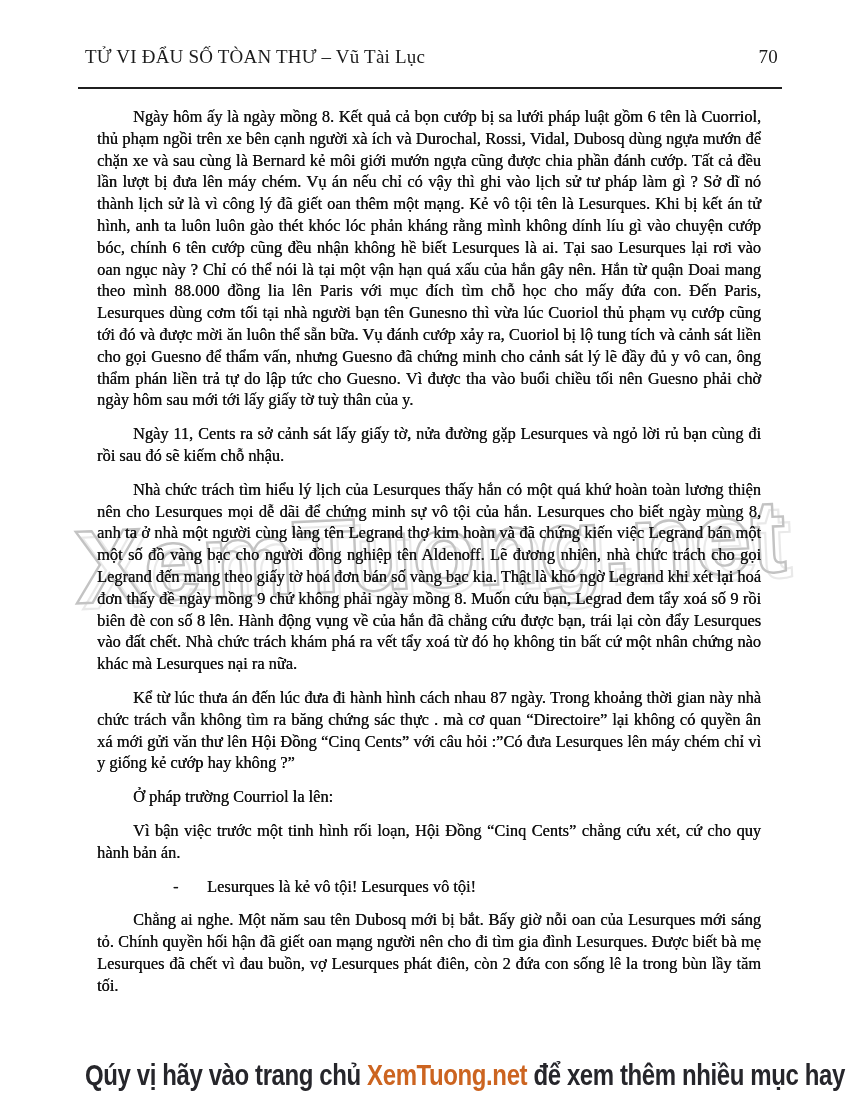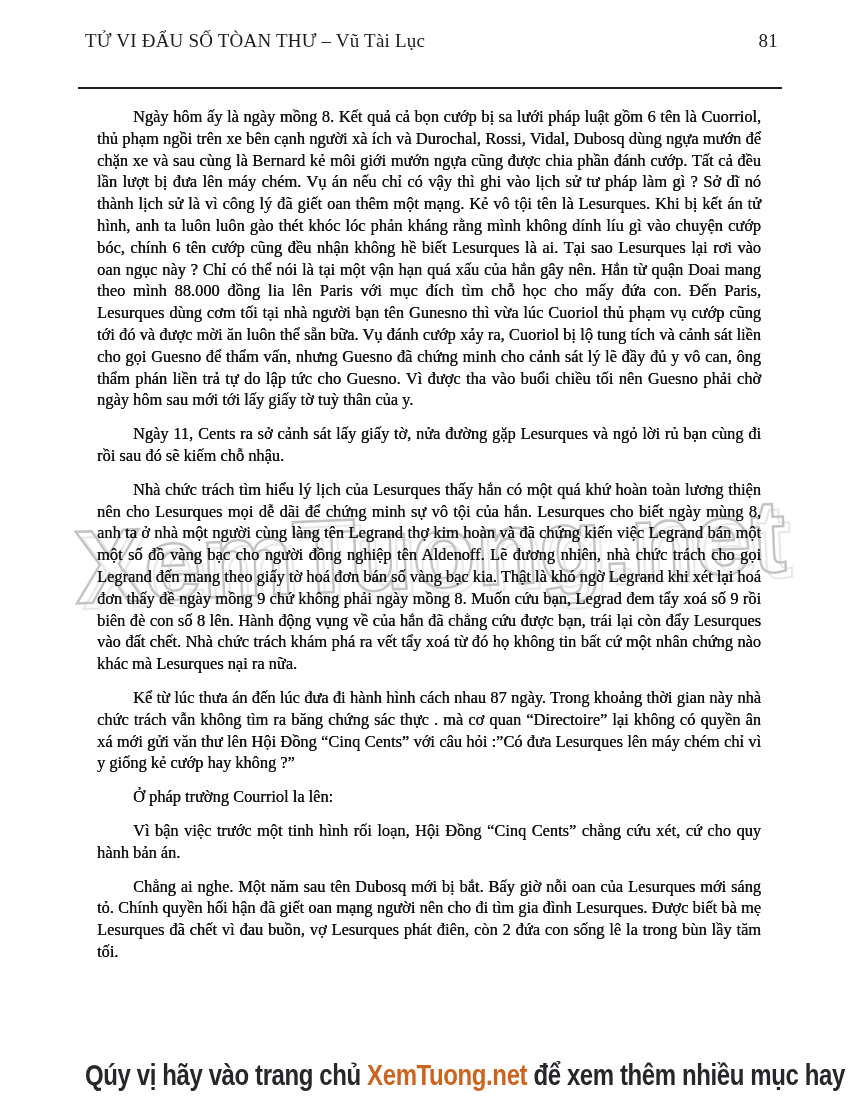--- a/index.html
+++ b/index.html
@@ -8,21 +8,21 @@
     background: #ffffff;
     position: relative;
     overflow: hidden;
     font-family: "Liberation Serif", serif;
   }
   .page { position: absolute; inset: 0; }
 
   
   .header {
     position: absolute;
-    left: 85px; right: 72px; top: 30px;
+    left: 85px; right: 72px; top: 46px;
     display: flex; justify-content: space-between; align-items: flex-end;
     font-size: 19px; color: #1c1c1c;
     letter-spacing: 0.2px;
     white-space: nowrap;
   }
   .header-rule {
     position: absolute;
     left: 78px; right: 68px; top: 87px;
     border: 0; border-top: 2px solid #1f1f1f;
     margin: 0;
@@ -77,36 +77,37 @@
     letter-spacing: -0.5px;
   }
 </style>
 </head>
 <body>
 
 <div class="page">
 
   <div class="header">
     <span>TỬ VI ĐẨU SỐ TÒAN THƯ – Vũ Tài Lục</span>
-    <span>81</span>
+    <span>70</span>
   </div>
   <hr class="header-rule">
 
   <svg class="watermark" viewBox="0 0 750 215" xmlns="http://www.w3.org/2000/svg">
     <text class="wm-shadow" x="14" y="158" font-size="104" textLength="712" lengthAdjust="spacingAndGlyphs" stroke="#d8d8d8">XemTuong.net</text>
     <text class="wm-main" x="8" y="152" font-size="104" textLength="712" lengthAdjust="spacingAndGlyphs" stroke="#c3c3c3">XemTuong.net</text>
   </svg>
 
   <div class="content">
       <p>Ngày hôm ấy là ngày mồng 8. Kết quả cả bọn cướp bị sa lưới pháp luật gồm 6 tên là Cuorriol, thủ phạm ngồi trên xe bên cạnh người xà ích và Durochal, Rossi, Vidal, Dubosq dùng ngựa mướn để chặn xe và sau cùng là Bernard kẻ môi giới mướn ngựa cũng được chia phần đánh cướp. Tất cả đều lần lượt bị đưa lên máy chém. Vụ án nếu chỉ có vậy thì ghi vào lịch sử tư pháp làm gì ? Sở dĩ nó thành lịch sử là vì công lý đã giết oan thêm một mạng. Kẻ vô tội tên là Lesurques. Khi bị kết án tử hình, anh ta luôn luôn gào thét khóc lóc phản kháng rằng mình không dính líu gì vào chuyện cướp bóc, chính 6 tên cướp cũng đều nhận không hề biết Lesurques là ai. Tại sao Lesurques lại rơi vào oan ngục này ? Chỉ có thể nói là tại một vận hạn quá xấu của hắn gây nên. Hắn từ quận Doai mang theo mình 88.000 đồng lia lên Paris với mục đích tìm chỗ học cho mấy đứa con. Đến Paris, Lesurques dùng cơm tối tại nhà người bạn tên Gunesno thì vừa lúc Cuoriol thủ phạm vụ cướp cũng tới đó và được mời ăn luôn thể sẵn bữa. Vụ đánh cướp xảy ra, Cuoriol bị lộ tung tích và cảnh sát liền cho gọi Guesno để thẩm vấn, nhưng Guesno đã chứng minh cho cảnh sát lý lẽ đầy đủ y vô can, ông thẩm phán liền trả tự do lập tức cho Guesno. Vì được tha vào buổi chiều tối nên Guesno phải chờ ngày hôm sau mới tới lấy giấy tờ tuỳ thân của y.</p>
       <p>Ngày 11, Cents ra sở cảnh sát lấy giấy tờ, nửa đường gặp Lesurques và ngỏ lời rủ bạn cùng đi rồi sau đó sẽ kiếm chỗ nhậu.</p>
       <p>Nhà chức trách tìm hiểu lý lịch của Lesurques thấy hắn có một quá khứ hoàn toàn lương thiện nên cho Lesurques mọi dễ dãi để chứng minh sự vô tội của hắn. Lesurques cho biết ngày mùng 8, anh ta ở nhà một người cùng làng tên Legrand thợ kim hoàn và đã chứng kiến việc Legrand bán một một số đồ vàng bạc cho người đồng nghiệp tên Aldenoff. Lẽ đương nhiên, nhà chức trách cho gọi Legrand đến mang theo giấy tờ hoá đơn bán số vàng bạc kia. Thật là khó ngờ Legrand khi xét lại hoá đơn thấy đề ngày mồng 9 chứ không phải ngày mồng 8. Muốn cứu bạn, Legrad đem tẩy xoá số 9 rồi biên đè con số 8 lên. Hành động vụng về của hắn đã chẳng cứu được bạn, trái lại còn đẩy Lesurques vào đất chết. Nhà chức trách khám phá ra vết tẩy xoá từ đó họ không tin bất cứ một nhân chứng nào khác mà Lesurques nại ra nữa.</p>
       <p>Kể từ lúc thưa án đến lúc đưa đi hành hình cách nhau 87 ngày. Trong khoảng thời gian này nhà chức trách vẫn không tìm ra băng chứng sác thực . mà cơ quan “Directoire” lại không có quyền ân xá mới gửi văn thư lên Hội Đồng “Cinq Cents” với câu hỏi :”Có đưa Lesurques lên máy chém chỉ vì y giống kẻ cướp hay không ?”</p>
       <p>Ở pháp trường Courriol la lên:</p>
       <p>Vì bận việc trước một tinh hình rối loạn, Hội Đồng “Cinq Cents” chẳng cứu xét, cứ cho quy hành bản án.</p>
+      <p class="dash-item"><span class="dash">-</span><span>Lesurques là kẻ vô tội! Lesurques vô tội!</span></p>
       <p>Chẳng ai nghe. Một năm sau tên Dubosq mới bị bắt. Bấy giờ nỗi oan của Lesurques mới sáng tỏ. Chính quyền hối hận đã giết oan mạng người nên cho đi tìm gia đình Lesurques. Được biết bà mẹ Lesurques đã chết vì đau buồn, vợ Lesurques phát điên, còn 2 đứa con sống lê la trong bùn lầy tăm tối.</p>
     </div>
 
   <div class="footer">
     <span>Qúy vị hãy vào trang chủ </span><span style="color: rgb(204, 100, 32);">XemTuong.net</span><span> để xem thêm nhiều mục hay khác</span>
   </div>
 
 </div>
 
 </body></html>

